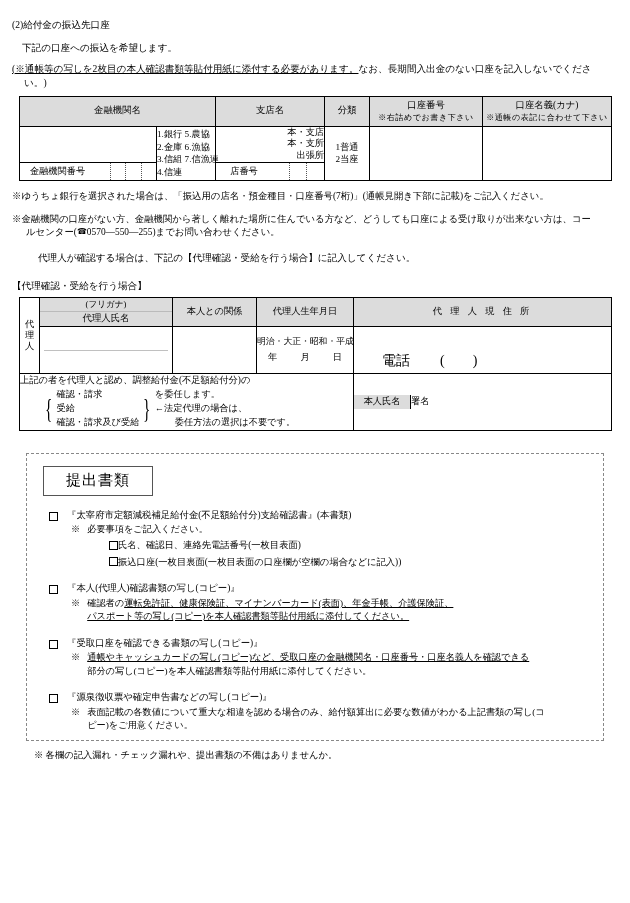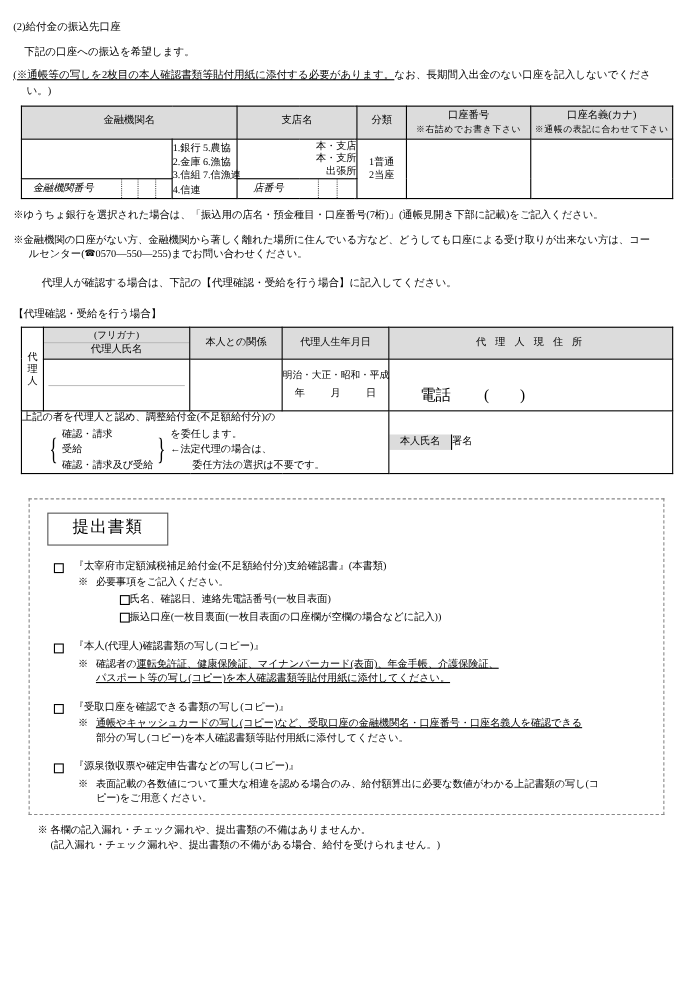--- a/index.html
+++ b/index.html
@@ -112,21 +112,21 @@
     height: 100%;
     width: 100%;
   }
   .digits > i {
     flex: 1 1 0;
     border-left: 1px dotted #555;
     height: 100%;
     display: block;
   }
   .digits > i:first-child { border-left: none; }
-  .dcell { padding: 0; height: 100%; font-style: italic; }
+  .dcell { padding: 0; height: 100%; }
   .dcell .digits { min-height: 15px; }
   td.acctno .digits { min-height: 47px; }
 
   
   .bracket-title {
     font-size: 9.6px;
     margin: 14px 0 0 12px;
   }
   .proxy-wrap { margin: 4px 0 0 19px; }
   table.proxy { width: 592px; }
@@ -539,16 +539,15 @@
         <span class="txt">
           <span>表面記載の各数値について重大な相違を認める場合のみ、給付額算出に必要な数値がわかる上記書類の写し(コ</span>
           <span class="l2">ピー)をご用意ください。</span>
         </span>
       </div>
     </div>
   </div>
 
   <div class="footer-note">
     <span>※ 各欄の記入漏れ・チェック漏れや、提出書類の不備はありませんか。</span>
-    <span class="l2">(記入漏れ・チェック漏れや、提出書類の不備がある場合、給付を受けられません。)</span>
   </div>
 
 </div>
 
 </body></html>

